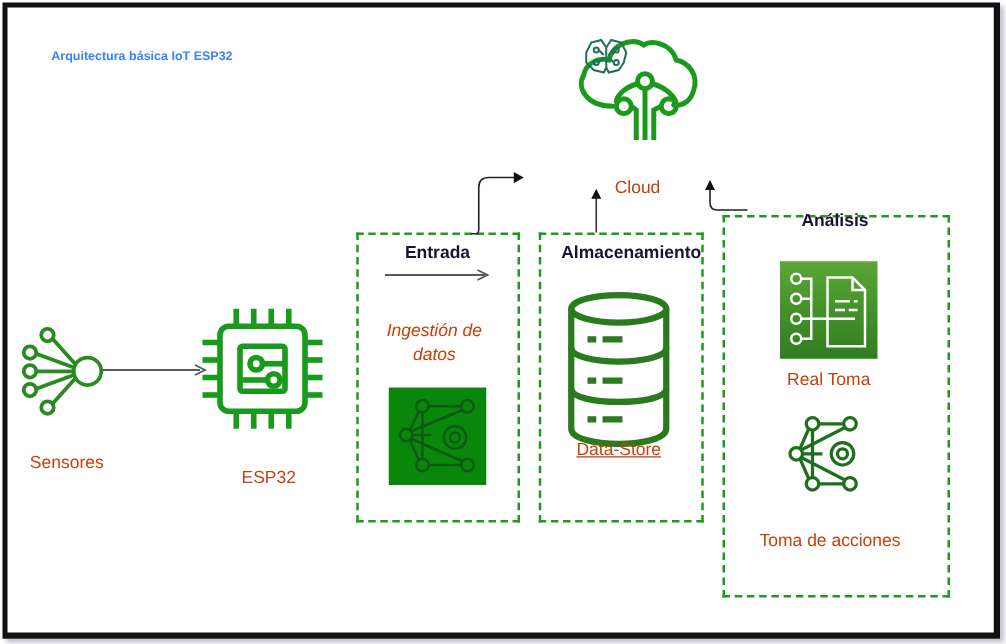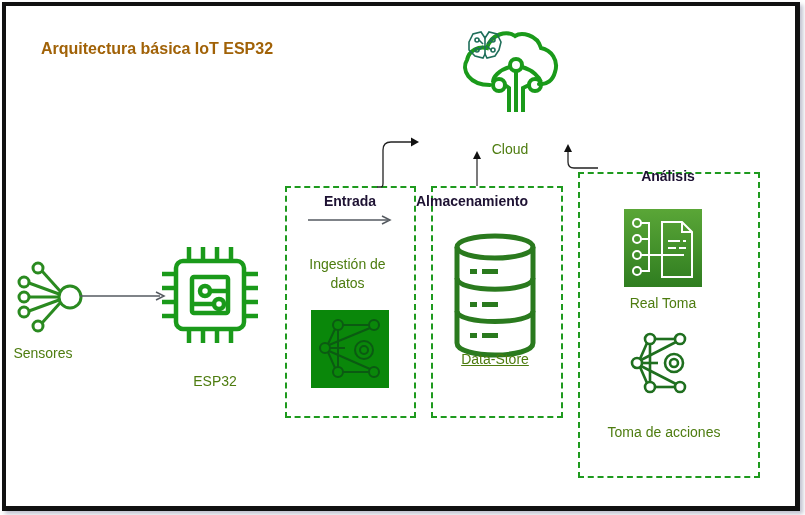--- a/index.html
+++ b/index.html
@@ -3,22 +3,22 @@
 <meta charset="utf-8">
 <style>
   html, body { margin: 0; padding: 0; background: #ffffff; }
   body { width: 805px; height: 515px; position: relative; overflow: hidden; font-family: "Liberation Sans", sans-serif; }
   .frame {
     position: absolute; left: 2px; top: 2px; width: 789px; height: 500px;
     border: 4px solid #111; border-right-width: 5px; border-bottom-width: 5px;
     box-shadow: 3px 3px 4px rgba(120,120,150,0.45);
     background: #fff;
   }
-  .title { position: absolute; left: 41px; top: 40px; font-weight: bold; font-size: 16px; color: #a16207; }
-  .lbl { position: absolute; font-size: 14px; color: #4d7c0f; text-align: center; }
+  .title { position: absolute; left: 41px; top: 40px; font-weight: bold; font-size: 10px; color: #3b82f6; }
+  .lbl { position: absolute; font-size: 14px; color: #c2410c; text-align: center; }
   .hdr { position: absolute; font-size: 14px; font-weight: bold; color: #1e1233; text-align: center; }
   .group { position: absolute; border: 2.5px dashed #1e9a1e; box-sizing: border-box; }
   svg { position: absolute; overflow: visible; }
 </style>
 </head>
 <body>
 
 <div class="frame"></div>
 
 <div class="title">Arquitectura básica IoT ESP32</div>
@@ -57,21 +57,21 @@
     <circle cx="10" cy="35" r="5"></circle>
     <circle cx="10" cy="50" r="5"></circle>
     <circle cx="24" cy="64" r="5"></circle>
     <line x1="28" y1="9" x2="46" y2="29"></line>
     <line x1="15" y1="21" x2="45" y2="32"></line>
     <line x1="15" y1="35" x2="45" y2="35"></line>
     <line x1="15" y1="49" x2="45" y2="38"></line>
     <line x1="28" y1="61" x2="46" y2="41"></line>
   </g>
 </svg>
-<div class="lbl" style="left:3px;top:345px;width:80px;">Sensores</div>
+<div class="lbl" style="left:3px;top:361px;width:80px;text-align:right;">Sensores</div>
 
 <svg style="left:80px;top:290px;" width="90" height="12" viewBox="0 0 90 12">
   <line x1="0" y1="6" x2="80" y2="6" stroke="#555a60" stroke-width="1.5"></line>
   <path d="M76 2 L 84 6 L 76 10" fill="none" stroke="#555a60" stroke-width="1.5"></path>
 </svg>
 
 <svg style="left:160px;top:245px;" width="100" height="100" viewBox="0 0 100 100">
   <g fill="none" stroke="#1a9a1a" stroke-width="4.5">
     <rect x="16" y="16" width="68" height="68" rx="7"></rect>
     <rect x="32" y="32" width="36" height="36" rx="2"></rect>
@@ -100,21 +100,21 @@
   </g>
 </svg>
 <div class="lbl" style="left:175px;top:373px;width:80px;">ESP32</div>
 
 <div class="group" style="left:285px;top:186px;width:131px;height:232px;"></div>
 <div class="hdr" style="left:295px;top:193px;width:110px;">Entrada</div>
 <svg style="left:308px;top:214px;" width="84" height="12" viewBox="0 0 84 12">
   <line x1="0" y1="6" x2="80" y2="6" stroke="#555a60" stroke-width="1.5"></line>
   <path d="M74 2 L 82 6 L 74 10" fill="none" stroke="#555a60" stroke-width="1.5"></path>
 </svg>
-<div class="lbl" style="left:300px;top:255px;width:95px;line-height:19px;">Ingestión de datos</div>
+<div class="lbl" style="left:300px;top:255px;width:95px;line-height:19px;font-style:italic;">Ingestión de datos</div>
 <svg style="left:311px;top:310px;" width="78" height="78" viewBox="0 0 78 78">
   <rect x="0" y="0" width="78" height="78" fill="#0a870a"></rect>
   <g fill="none" stroke="#0b5a12" stroke-width="2">
     <circle cx="27" cy="15" r="5"></circle>
       <circle cx="63" cy="15" r="5"></circle>
     <circle cx="14" cy="38" r="5"></circle>
     <circle cx="27" cy="62" r="5"></circle>
       <circle cx="63" cy="62" r="5"></circle>
     <line x1="32" y1="15" x2="58" y2="15"></line>
       <line x1="32" y1="62" x2="58" y2="62"></line>
@@ -123,21 +123,21 @@
     <line x1="19" y1="38" x2="34" y2="38"></line>
     <line x1="27" y1="20" x2="27" y2="57"></line>
     <line x1="18" y1="35" x2="59" y2="18"></line>
       <line x1="18" y1="41" x2="59" y2="59"></line>
     <circle cx="53" cy="40" r="9"></circle>
       <circle cx="53" cy="40" r="4"></circle>
   </g>
 </svg>
 
 <div class="group" style="left:431px;top:186px;width:132px;height:232px;"></div>
-<div class="hdr" style="left:408px;top:193px;width:128px;">Almacenamiento</div>
+<div class="hdr" style="left:433px;top:193px;width:128px;text-align:right;">Almacenamiento</div>
 <svg style="left:450px;top:233px;" width="90" height="130" viewBox="0 0 90 130">
   <g fill="none" stroke="#2a7a1e" stroke-width="5">
     <ellipse cx="45" cy="14" rx="38" ry="11"></ellipse>
     <path d="M7 14 L 7 110 C 7 126, 83 126, 83 110 L 83 14"></path>
     <path d="M7 45 C 7 60, 83 60, 83 45"></path>
     <path d="M7 78 C 7 92, 83 92, 83 78"></path>
   </g>
   <g fill="#2a7a1e">
     <rect x="20" y="36" width="7" height="5"></rect>
       <rect x="32" y="36" width="16" height="5"></rect>

